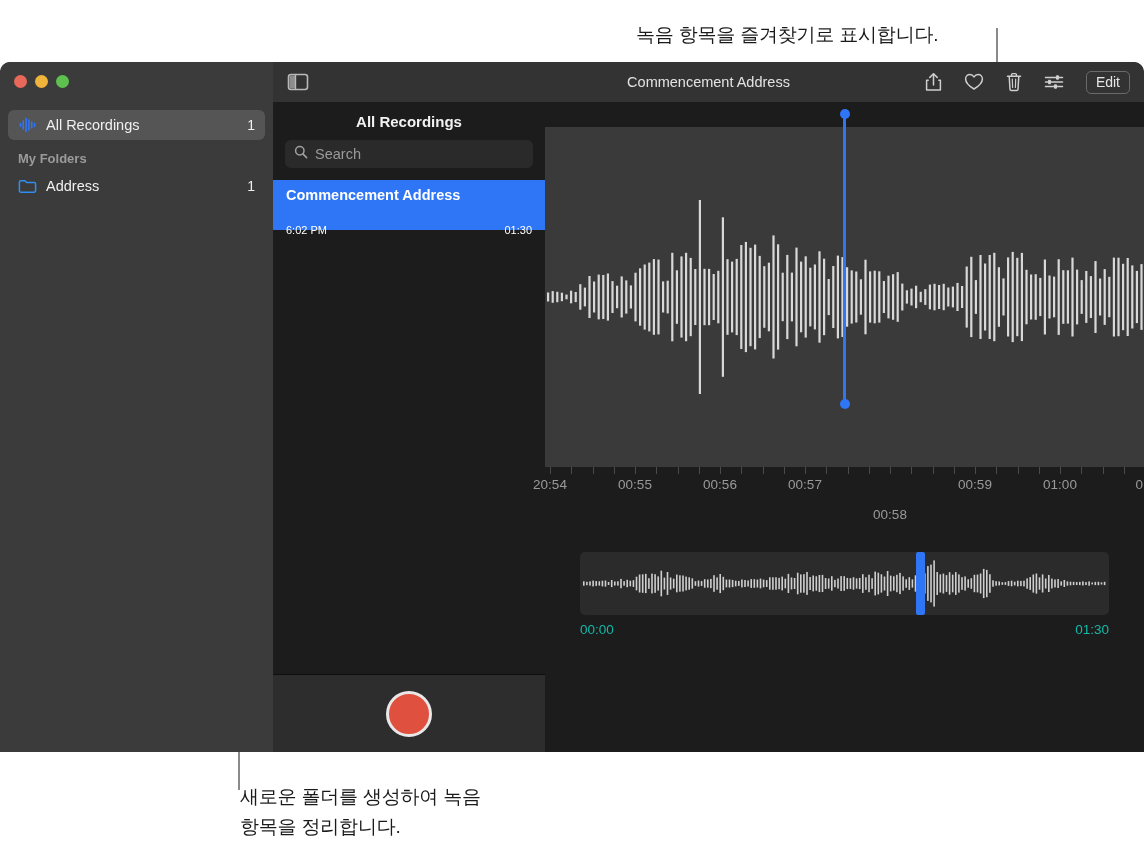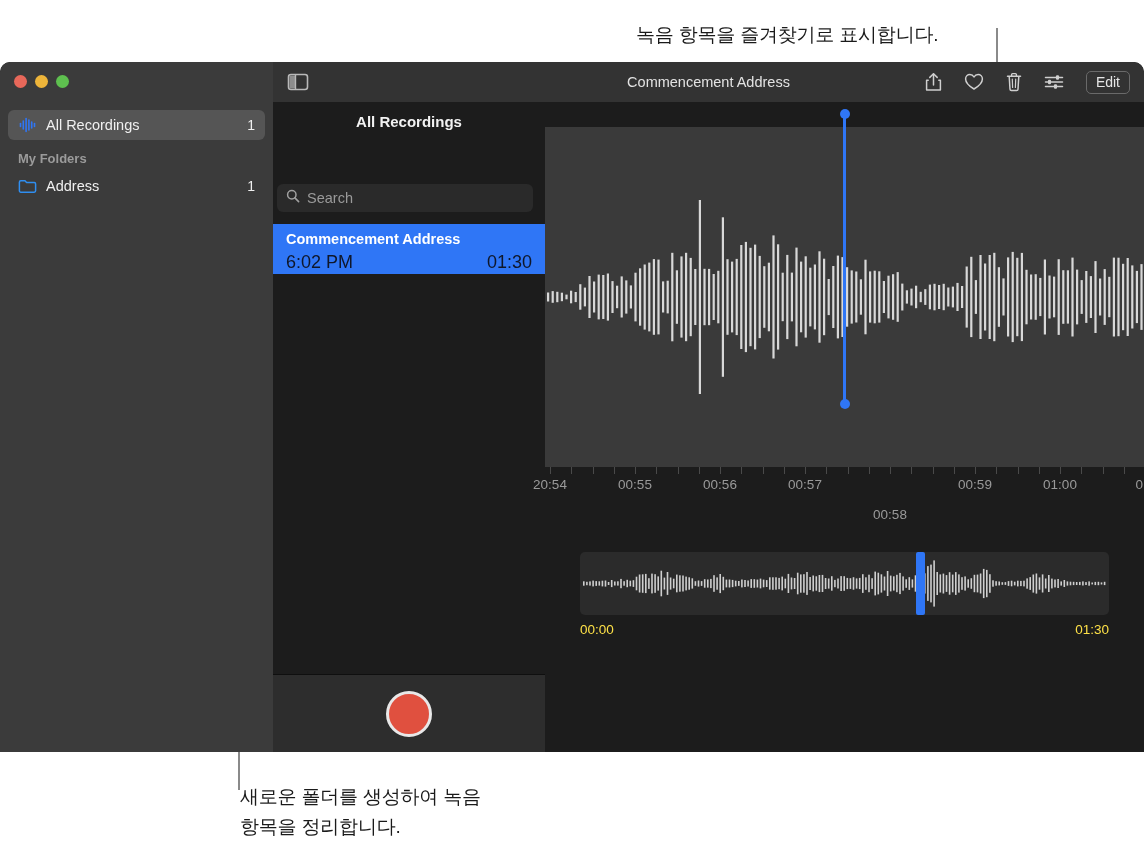--- a/index.html
+++ b/index.html
@@ -92,38 +92,38 @@
 
   
   #list {
     position:absolute; left:273px; top:40px; width:272px; height:650px;
     background:#1c1c1c;
   }
   .list-header {
     height:38px; display:flex; align-items:center; justify-content:center;
     color:#f2f2f2; font-size:15px; font-weight:bold;
   }
-  .search-wrap { padding: 0 12px 0 4px; margin-top: 44px; }
+  .search-wrap { padding: 0 12px 0 12px; }
   .search-box {
     height:28px; background:#2a2a2a; border-radius:6px;
     display:flex; align-items:center; gap:7px; padding:0 9px;
   }
   .search-box input {
     background:transparent; border:0; outline:0; color:#d8d8d8;
     font-family:"Liberation Sans", sans-serif; font-size:14.5px; width:100%;
   }
   .search-box input::placeholder { color:#9a9a9a; }
 
   .rec-row {
     margin-top:12px; height:50px; background:#2f76f6;
     padding: 7px 13px 0 13px;
   }
   .rec-title { color:#ffffff; font-size:14.5px; font-weight:bold; }
   .rec-meta { display:flex; justify-content:space-between; margin-top:5px; }
-  .rec-meta span { color:#0f172a; font-size:18px; }
+  .rec-meta span { color:#ffffff; font-size:11px;margin-top:16px; }
 
   .record-zone {
     position:absolute; left:0; bottom:0; width:272px; height:78px;
     background:#2d2d2d; border-top:1px solid #0f0f0f;
     display:flex; align-items:center; justify-content:center;
   }
   .record-btn {
     width:46px; height:46px; border-radius:50%;
     background:#e0503f; border:3px solid #e8e8e8;
   }
@@ -157,21 +157,21 @@
 
   .overview-wrap { position:absolute; left:35px; top:450px; width:529px; }
   .overview {
     position:relative; height:63px; background:#2b2b2b; border-radius:5px; overflow:hidden;
   }
   .ov-playhead {
     position:absolute; top:0; width:9px; height:63px; background:#2f76f6; border-radius:2px;
   }
   .ov-labels {
     display:flex; justify-content:space-between; margin-top:7px;
-    color:#fde047; font-size:13.5px;
+    color:#14b8a6; font-size:13.5px;
   }
 
   .timecode {
     position:absolute; left:0; top:585px; width:599px;
     text-align:center; color:#e6e6e6; font-size:40px; letter-spacing:0px;
   }
 </style>
 </head>
 <body>
 

